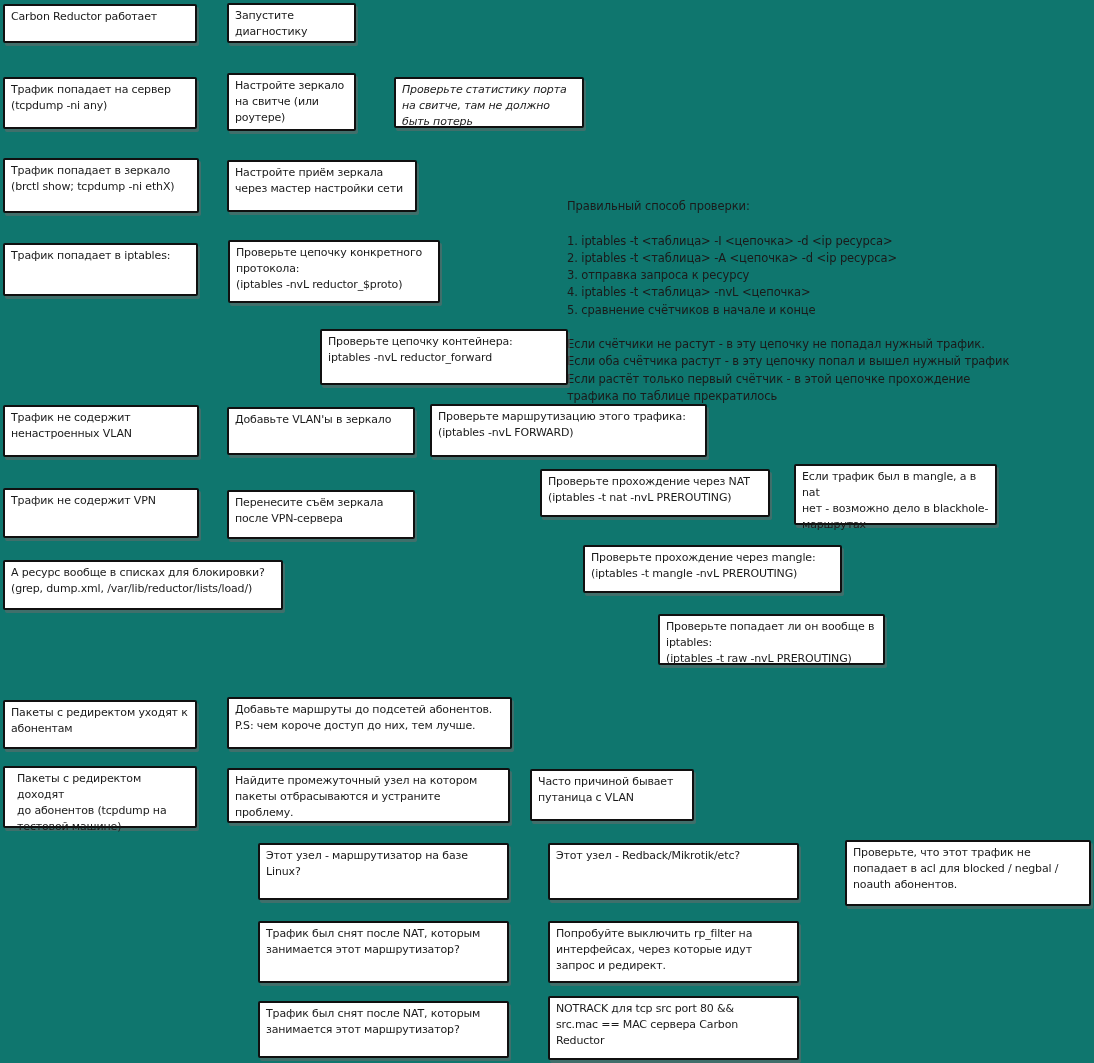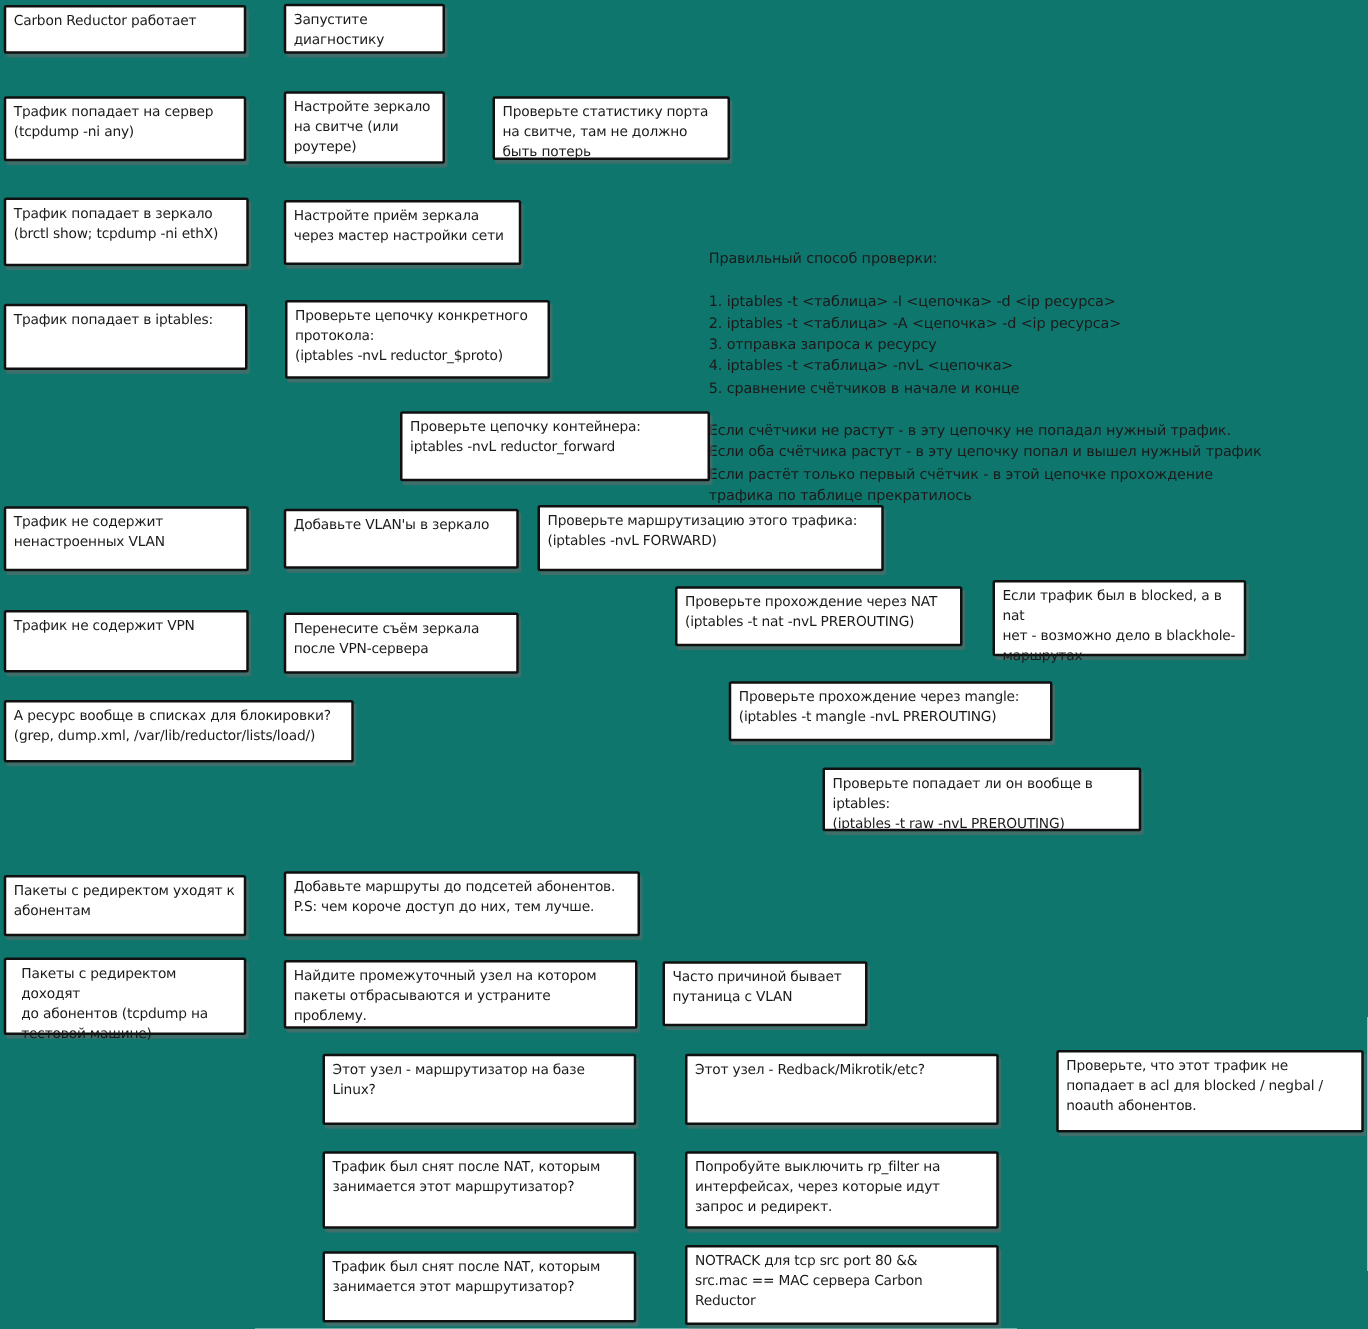--- a/index.html
+++ b/index.html
@@ -41,21 +41,21 @@
 
   <div class="box" style="left:3px;   top:4px;    width:194px; height:39px;">Carbon Reductor работает</div>
   <div class="box" style="left:227px; top:3px;    width:129px; height:40px;">Запустите
 диагностику</div>
 
   <div class="box" style="left:3px;   top:77px;   width:194px; height:52px;">Трафик попадает на сервер
 (tcpdump -ni any)</div>
   <div class="box" style="left:227px; top:73px;   width:129px; height:58px;">Настройте зеркало
 на свитче (или
 роутере)</div>
-  <div class="box" style="left:394px; top:77px;   width:190px; height:51px;">Проверьте статистику порта
+  <div class="box" style="left:394px; top:77px;   width:190px; height:51px;font-style:italic;">Проверьте статистику порта
 на свитче, там не должно
 быть потерь</div>
 
   <div class="box" style="left:3px;   top:158px;  width:196px; height:55px;">Трафик попадает в зеркало
 (brctl show; tcpdump -ni ethX)</div>
   <div class="box" style="left:227px; top:160px;  width:190px; height:52px;">Настройте приём зеркала
 через мастер настройки сети</div>
 
   <div class="note" style="left:567px; top:163px; width:527px;margin-top:35px;">Правильный способ проверки:
 
@@ -79,34 +79,34 @@
 iptables -nvL reductor_forward</div>
 
   <div class="box" style="left:3px;   top:405px;  width:196px; height:52px;">Трафик не содержит
 ненастроенных VLAN</div>
   <div class="box" style="left:227px; top:407px;  width:188px; height:48px;">Добавьте VLAN'ы в зеркало</div>
   <div class="box" style="left:430px; top:404px;  width:277px; height:53px;">Проверьте маршрутизацию этого трафика:
 (iptables -nvL FORWARD)</div>
 
   <div class="box" style="left:540px; top:469px;  width:230px; height:48px;">Проверьте прохождение через NAT
 (iptables -t nat -nvL PREROUTING)</div>
-  <div class="box" style="left:794px; top:464px;  width:203px; height:61px;">Если трафик был в blocked, а в nat
+  <div class="box" style="left:794px; top:464px;  width:203px; height:61px;">Если трафик был в mangle, а в nat
 нет - возможно дело в blackhole-
 маршрутах</div>
 
   <div class="box" style="left:3px;   top:488px;  width:196px; height:50px;">Трафик не содержит VPN</div>
   <div class="box" style="left:227px; top:490px;  width:188px; height:49px;">Перенесите съём зеркала
 после VPN-сервера</div>
 
   <div class="box" style="left:3px;   top:560px;  width:280px; height:50px;">А ресурс вообще в списках для блокировки?
 (grep, dump.xml, /var/lib/reductor/lists/load/)</div>
   <div class="box" style="left:583px; top:545px;  width:259px; height:48px;">Проверьте прохождение через mangle:
 (iptables -t mangle -nvL PREROUTING)</div>
 
-  <div class="box" style="left:658px; top:614px;  width:255px; height:51px;">Проверьте попадает ли он вообще в
+  <div class="box" style="left:658px; top:614px;  width:227px; height:51px;">Проверьте попадает ли он вообще в
 iptables:
 (iptables -t raw -nvL PREROUTING)</div>
 
   <div class="box" style="left:3px;   top:700px;  width:194px; height:49px;">Пакеты с редиректом уходят к
 абонентам</div>
   <div class="box" style="left:227px; top:697px;  width:285px; height:52px;">Добавьте маршруты до подсетей абонентов.
 P.S: чем короче доступ до них, тем лучше.</div>
 
   <div class="box" style="left:3px;   top:766px;  width:194px; height:62px;padding-left:12px;">Пакеты с редиректом доходят
 до абонентов (tcpdump на

